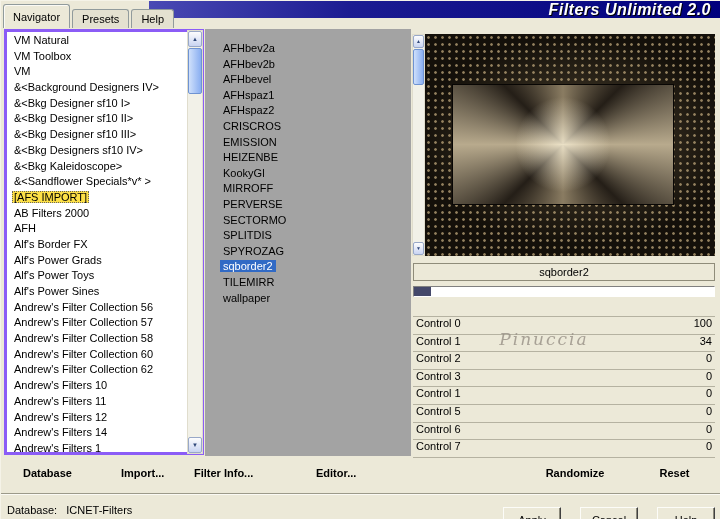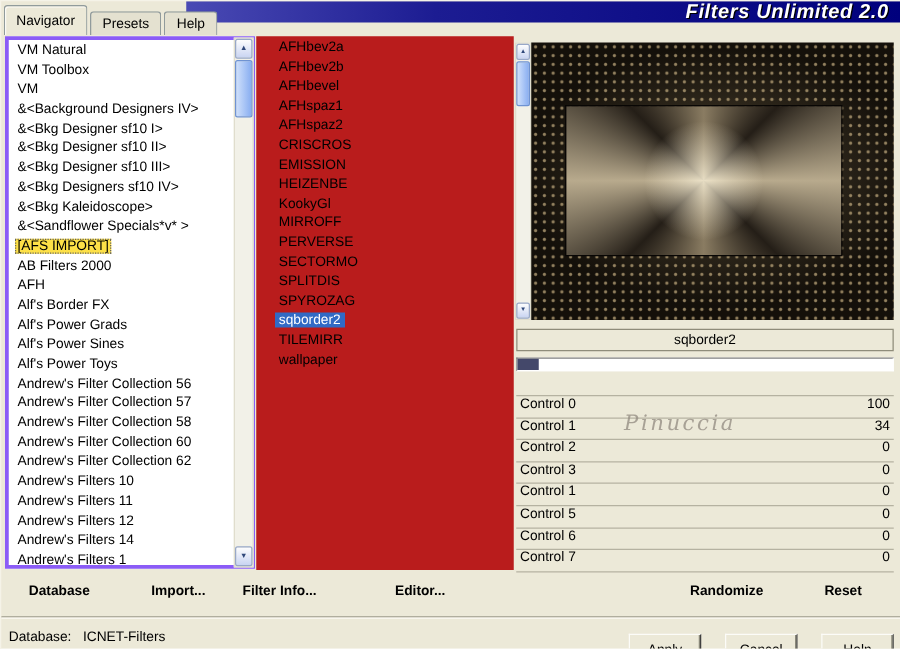--- a/index.html
+++ b/index.html
@@ -40,21 +40,21 @@
     position:absolute; left:3px; top:28px; width:200px; height:426px;
     background:#fff; border:3px solid #8b5cf6; overflow:hidden; padding:1px 18px 1px 1px;
   }
   .category-item { height:15.7px; line-height:15.7px; padding-left:4px; white-space:nowrap; overflow:hidden; }
   .category-item span { padding:0 2px; }
   .category-item.selected span { background:#fde047; outline:1px dotted #6a675c; outline-offset:-1px; }
 
   
   .filter-list {
     position:absolute; left:204px; top:28px; width:206px; height:427px;
-    background:#b91c1c; overflow:hidden; padding-top:2px;
+    background:#a3a3a3; overflow:hidden; padding-top:12px;
   }
   .filter-item { height:15.6px; line-height:15.6px; padding-left:15px; white-space:nowrap; }
   .filter-item span { padding:0 3px; }
   .filter-item.selected span { background:#316ac5; color:#fff; }
 
   
   .vscroll { position:absolute; background:#f2f1e8; border:1px solid #e0ddcd; }
   .cat-scroll { left:186px; top:29px; width:16px; height:424px; }
   .preview-scroll { left:411px; top:33px; width:13px; height:222px; }
   .scroll-btn {
@@ -115,21 +115,21 @@
   .watermark { position:absolute; left:398px; top:328px; width:290px; text-align:center; pointer-events:none; }
   .wm1 { font-family:"DejaVu Serif", serif; font-style:italic; font-size:17px; letter-spacing:2px; color:rgba(150,142,132,0.8); }
   .wm2 { margin-top:15px; font-size:11px; letter-spacing:1px; color:rgba(145,142,132,0.85); }
 
   
   .tool-label { position:absolute; top:466px; font-weight:bold; white-space:nowrap; cursor:default; }
   .tl-database { left:22px; }
   .tl-import { left:120px; }
   .tl-filterinfo { left:193px; }
   .tl-editor { left:290px;margin-left:25px; }
-  .tl-randomize { left:551px; width:76px; text-align:left; }
+  .tl-randomize { left:536px; width:76px; text-align:center; }
   .tl-reset { left:651px; width:45px; text-align:center; }
 
   
   .status-divider { position:absolute; left:0; top:492px; width:720px; height:2px;
     border-top:1px solid #9c9a8a; border-bottom:1px solid #fbfaf4; }
   .status-text { position:absolute; left:6px; top:503px; white-space:pre; }
   .footer-buttons { position:absolute; left:502px; top:506px; display:flex; gap:19px; }
   .footer-btn {
     width:58px; height:26px; background:#ece9d8;
     border:1px solid; border-color:#fcfcf8 #404040 #404040 #fcfcf8;
@@ -201,24 +201,24 @@
       <div class="category-item">
         <span>AFH</span>
       </div>
       <div class="category-item">
         <span>Alf's Border FX</span>
       </div>
       <div class="category-item">
         <span>Alf's Power Grads</span>
       </div>
       <div class="category-item">
+        <span>Alf's Power Toys</span>
+      </div>
+      <div class="category-item">
         <span>Alf's Power Sines</span>
-      </div>
-      <div class="category-item">
-        <span>Alf's Power Toys</span>
       </div>
       <div class="category-item">
         <span>Andrew's Filter Collection 56</span>
       </div>
       <div class="category-item">
         <span>Andrew's Filter Collection 57</span>
       </div>
       <div class="category-item">
         <span>Andrew's Filter Collection 58</span>
       </div>

